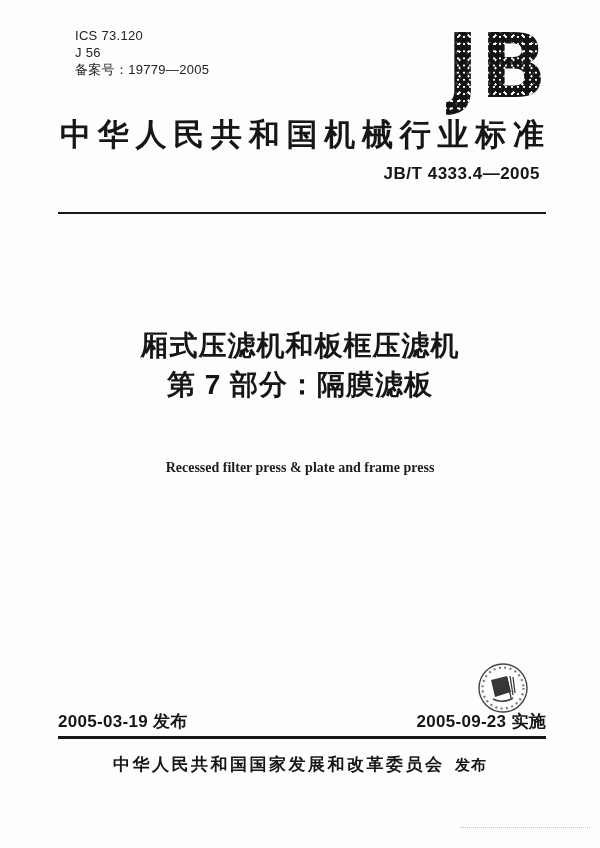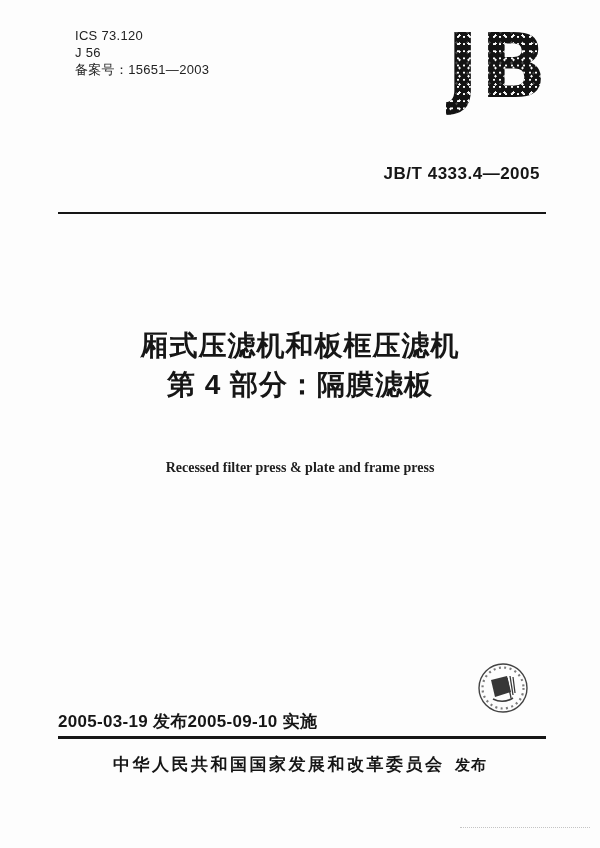--- a/index.html
+++ b/index.html
@@ -78,21 +78,21 @@
     white-space:pre-wrap;
   }
   
   .seal{
     position:absolute;left:477px;top:662px;
     width:52px;height:52px;opacity:.88;
   }
   
   .dates-row{
     position:absolute;left:58px;right:54px;top:710px;
-    display:flex;justify-content:flex-start;align-items:baseline;
+    display:flex;justify-content:space-between;align-items:baseline;
     font-size:17px;font-weight:700;color:#161616;
     letter-spacing:.3px;
   }
   .rule-2{
     position:absolute;left:58px;right:54px;top:736px;
     border-top:3px solid #161616;
   }
   .issuer-row{
     position:absolute;left:0;right:0;top:753px;
     text-align:center;color:#161616;
@@ -106,54 +106,55 @@
   }
 </style>
 </head>
 <body>
 
 <div class="page">
 
   <div class="meta-block">
     <div>ICS 73.120</div>
     <div>J 56</div>
-    <div>备案号：15651—2003</div>
+    <div>备案号：19779—2005</div>
   </div>
 
   <div class="jb-logo">JB</div>
 
+  <div class="header-title">中华人民共和国机械行业标准</div>
 
   <div class="standard-number">JB/T 4333.4—2005</div>
 
   <div class="rule-1"></div>
 
   <div class="title-cn">
     <div>厢式压滤机和板框压滤机</div>
-    <div>第 4 部分：隔膜滤板</div>
+    <div>第 7 部分：隔膜滤板</div>
   </div>
 
   <div class="title-en">
     <div>Recessed filter press &amp; plate and frame press</div>
   </div>
 
   <svg class="seal" viewBox="0 0 52 52" xmlns="http://www.w3.org/2000/svg">
     <circle cx="26" cy="26" r="24" fill="none" stroke="#2a2a2a" stroke-width="1.4"></circle>
     <circle cx="26" cy="26" r="20.5" fill="none" stroke="#3a3a3a" stroke-width="2.2" stroke-dasharray="2 3.4" opacity="0.75"></circle>
     <polygon points="14,18 30,14 34,30 18,35" fill="#1c1c1c"></polygon>
     <g stroke="#1c1c1c" stroke-width="1.3">
       <line x1="33" y1="14" x2="36" y2="33"></line>
       <line x1="36" y1="15" x2="38" y2="31"></line>
       <line x1="30" y1="16" x2="34" y2="36"></line>
     </g>
     <path d="M16 37 q10 5 20 -1" fill="none" stroke="#222" stroke-width="1.6"></path>
   </svg>
 
   <div class="dates-row">
     <span>2005-03-19 发布</span>
-    <span>2005-09-10 实施</span>
+    <span>2005-09-23 实施</span>
   </div>
 
   <div class="rule-2"></div>
 
   <div class="issuer-row">
     <span class="issuer-main">中华人民共和国国家发展和改革委员会</span>
     <span class="issuer-suffix">发布</span>
   </div>
 
   <div class="artifact-line"></div>

